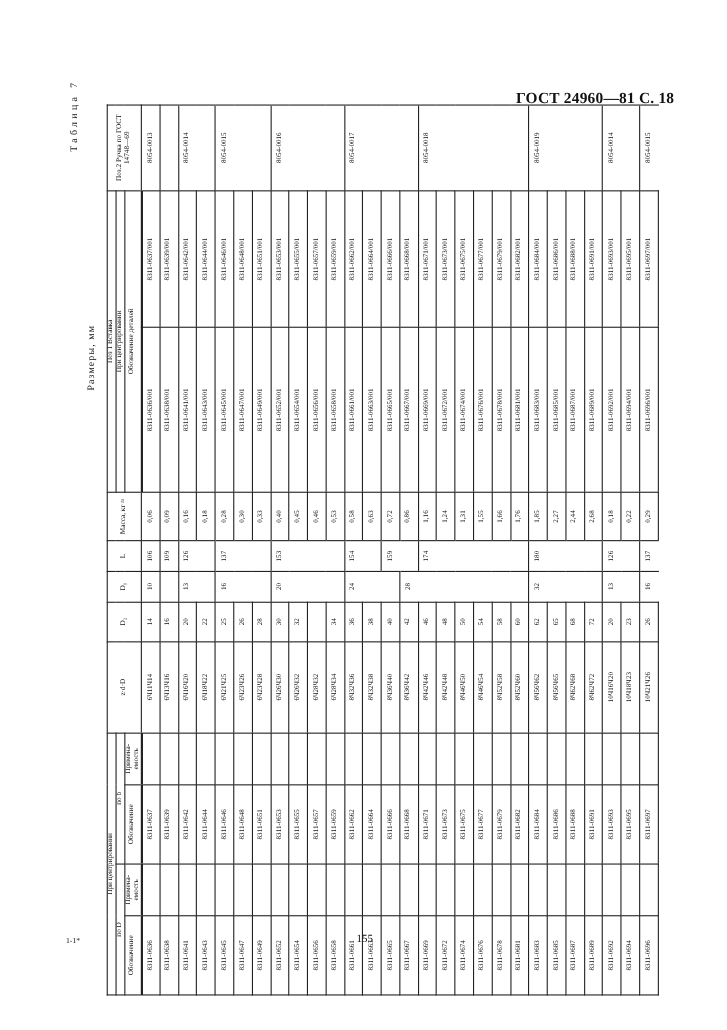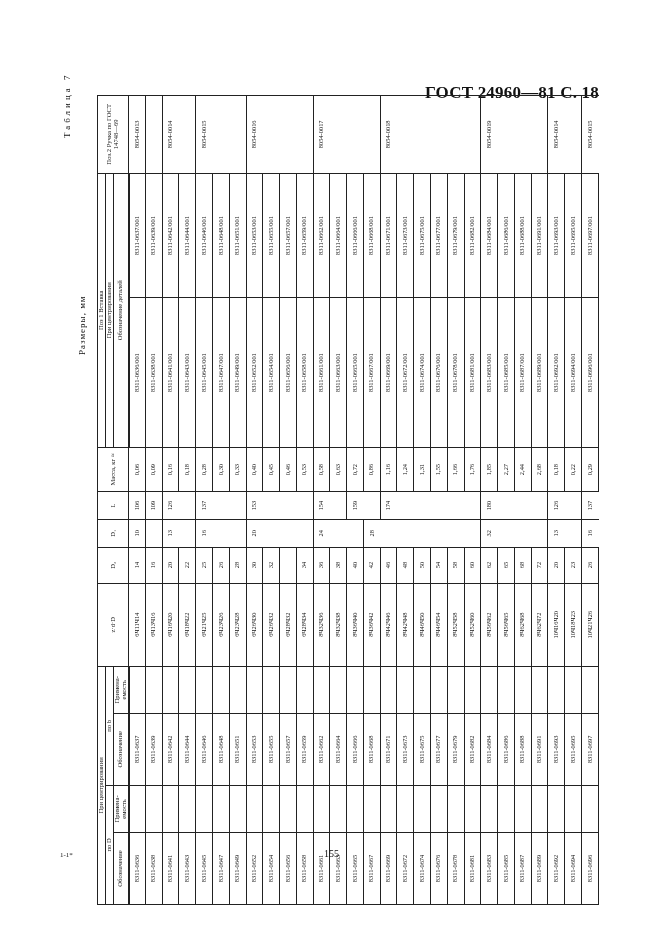--- a/index.html
+++ b/index.html
@@ -1,18 +1,18 @@
 <!DOCTYPE html>
 <html><head>
 <meta charset="utf-8">
 <style>
   html, body { margin: 0; padding: 0; background: #ffffff; }
   body { width: 661px; height: 936px; position: relative; overflow: hidden;
          font-family: "Liberation Serif", "DejaVu Serif", serif; color: #111; }
-  .page-header { position: absolute; top: 83px; right: 62px; font-weight: bold; font-size: 17px; letter-spacing: 0.2px; }
+  .page-header { position: absolute; top: 83px; right: 48px; font-weight: bold; font-size: 14px; letter-spacing: 0.2px; }
   .footer-left { position: absolute; left: 60px; top: 851px; font-size: 7px; }
   .footer-page { position: absolute; left: 324px; top: 848px; font-size: 10px; }
   .side-label { position: absolute; transform-origin: 0 0; transform: rotate(-90deg); white-space: nowrap; }
   .table-caption { left: 62px; top: 138px; font-size: 9px; letter-spacing: 3px; }
   .dims-label { left: 77px; top: 355px; font-size: 9px; letter-spacing: 1px; }
 
   
   .table-wrap { position: absolute; left: 97px; top: 905px; width: 810px; height: 502px;
                 transform-origin: 0 0; transform: rotate(-90deg); }
   table.spec { border-collapse: collapse; width: 810px; height: 502px; table-layout: fixed; }

